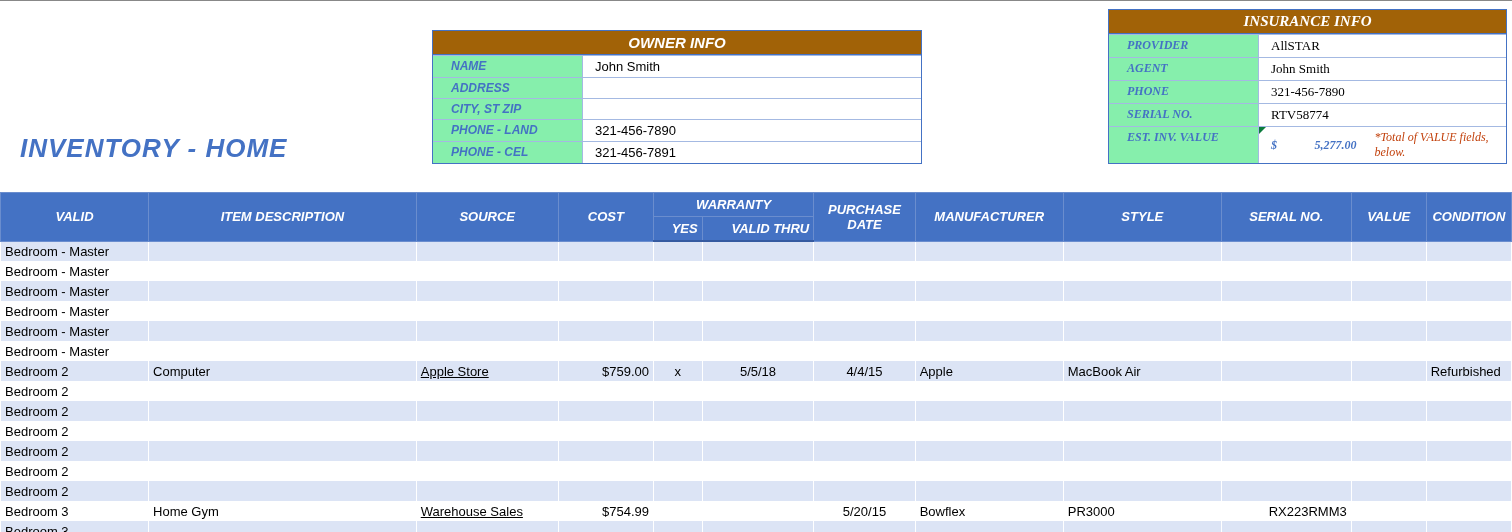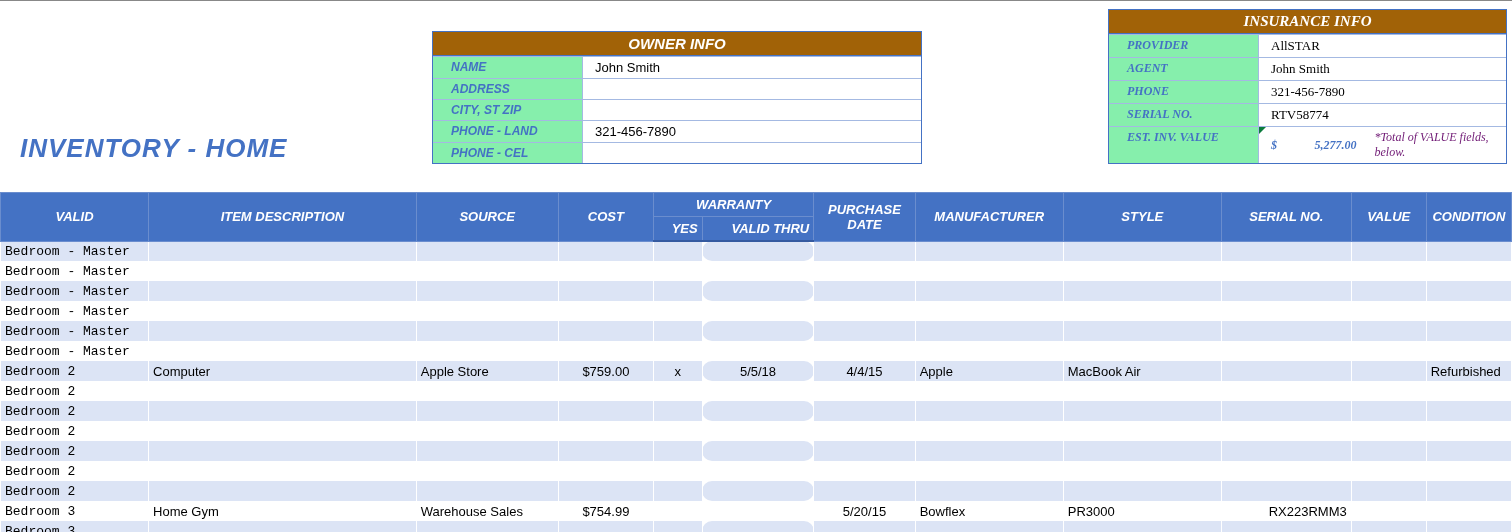--- a/index.html
+++ b/index.html
@@ -86,21 +86,21 @@
     .est-value-amount {
       color: #4472C4;
       font-weight: bold;
       font-style: italic;
       font-size: 12px;
       width: 100px;
       display:flex;
       justify-content: space-between;
     }
     .est-value-note {
-      color: #701a75;
+      color: #c2410c;
       font-style: italic;
       font-size: 12px;
       margin-left: 18px;
     }
     
     .data-table {
       width: 100%;
       border-collapse: collapse;
       table-layout: fixed;
     }
@@ -126,26 +126,26 @@
     .data-table td {
       padding: 2px 4px;
       border-left: 1px solid #fff;
       border-right: 1px solid #fff;
       height: 20px;
       color: #000;
       font-size: 13px;
     }
     .row-even { background: #dce4f5; }
     .row-odd { background: #fff; }
-    .col-area { width: 146px; font-family: Liberation Mono, monospace; }
+    .col-area { width: 146px; }
     .col-desc { width: 264px; }
-    .col-source { width: 140px; }
-    .col-cost { width: 94px; text-align: center; padding-right: 6px;}
+    .col-source { width: 140px; text-decoration: underline; }
+    .col-cost { width: 94px; text-align: right; padding-right: 6px;}
     .col-yes { width: 48px; text-align: center;}
-    .col-thru { width: 110px; text-align: center; border-radius: 10px;}
+    .col-thru { width: 110px; text-align: center;}
     .col-pdate { width: 100px; text-align: center;}
     .col-mfr { width: 146px; }
     .col-style { width: 156px; }
     .col-serial { width: 128px; text-align: right;}
     .col-value { width: 74px; }
     .col-cond { width: 84px; }
   </style>
 </head>
 <body>
 
@@ -165,20 +165,21 @@
     </div>
     <div class="info-row">
       <div class="info-label">CITY, ST  ZIP</div>
     </div>
     <div class="info-row">
       <div class="info-label">PHONE - LAND</div>
       <div class="info-value">321-456-7890</div>
     </div>
     <div class="info-row">
       <div class="info-label">PHONE - CEL</div>
+      <div class="info-value">321-456-7891</div>
     </div>
   </div>
 
   <div class="info-box info-box-2">
     <div class="info-header">INSURANCE INFO</div>
     <div class="info-row">
       <div class="info-label">PROVIDER</div>
       <div class="info-value">AllSTAR</div>
     </div>
     <div class="info-row">

